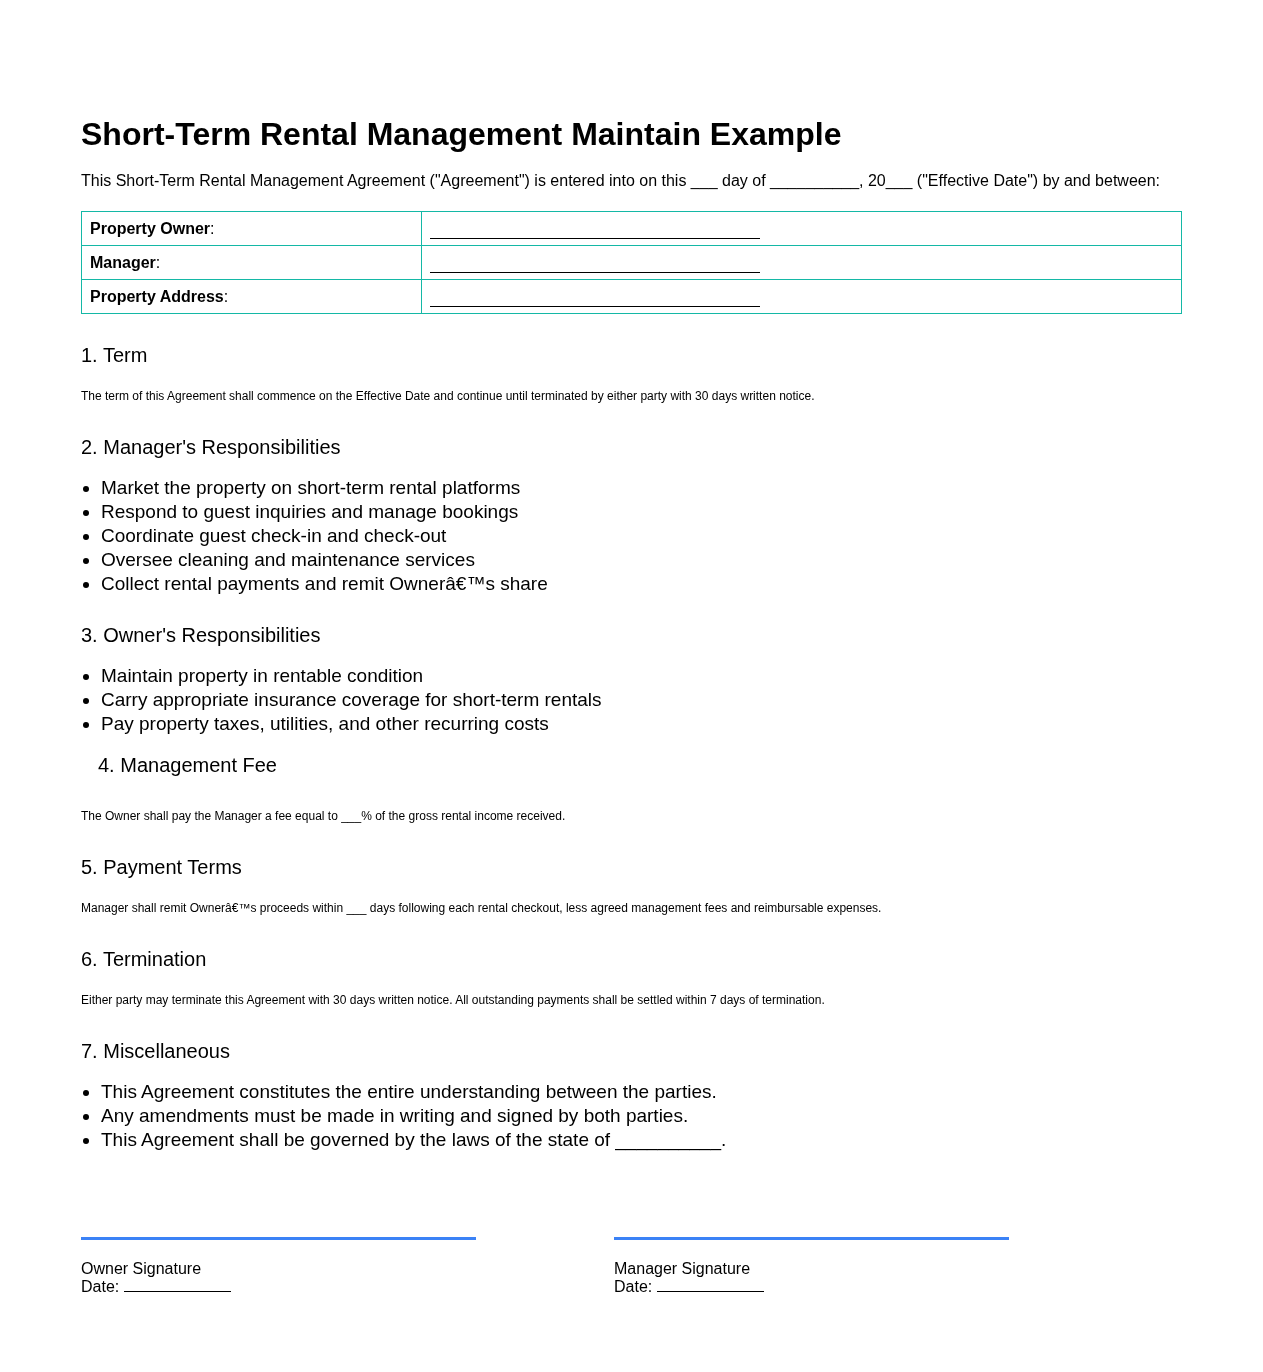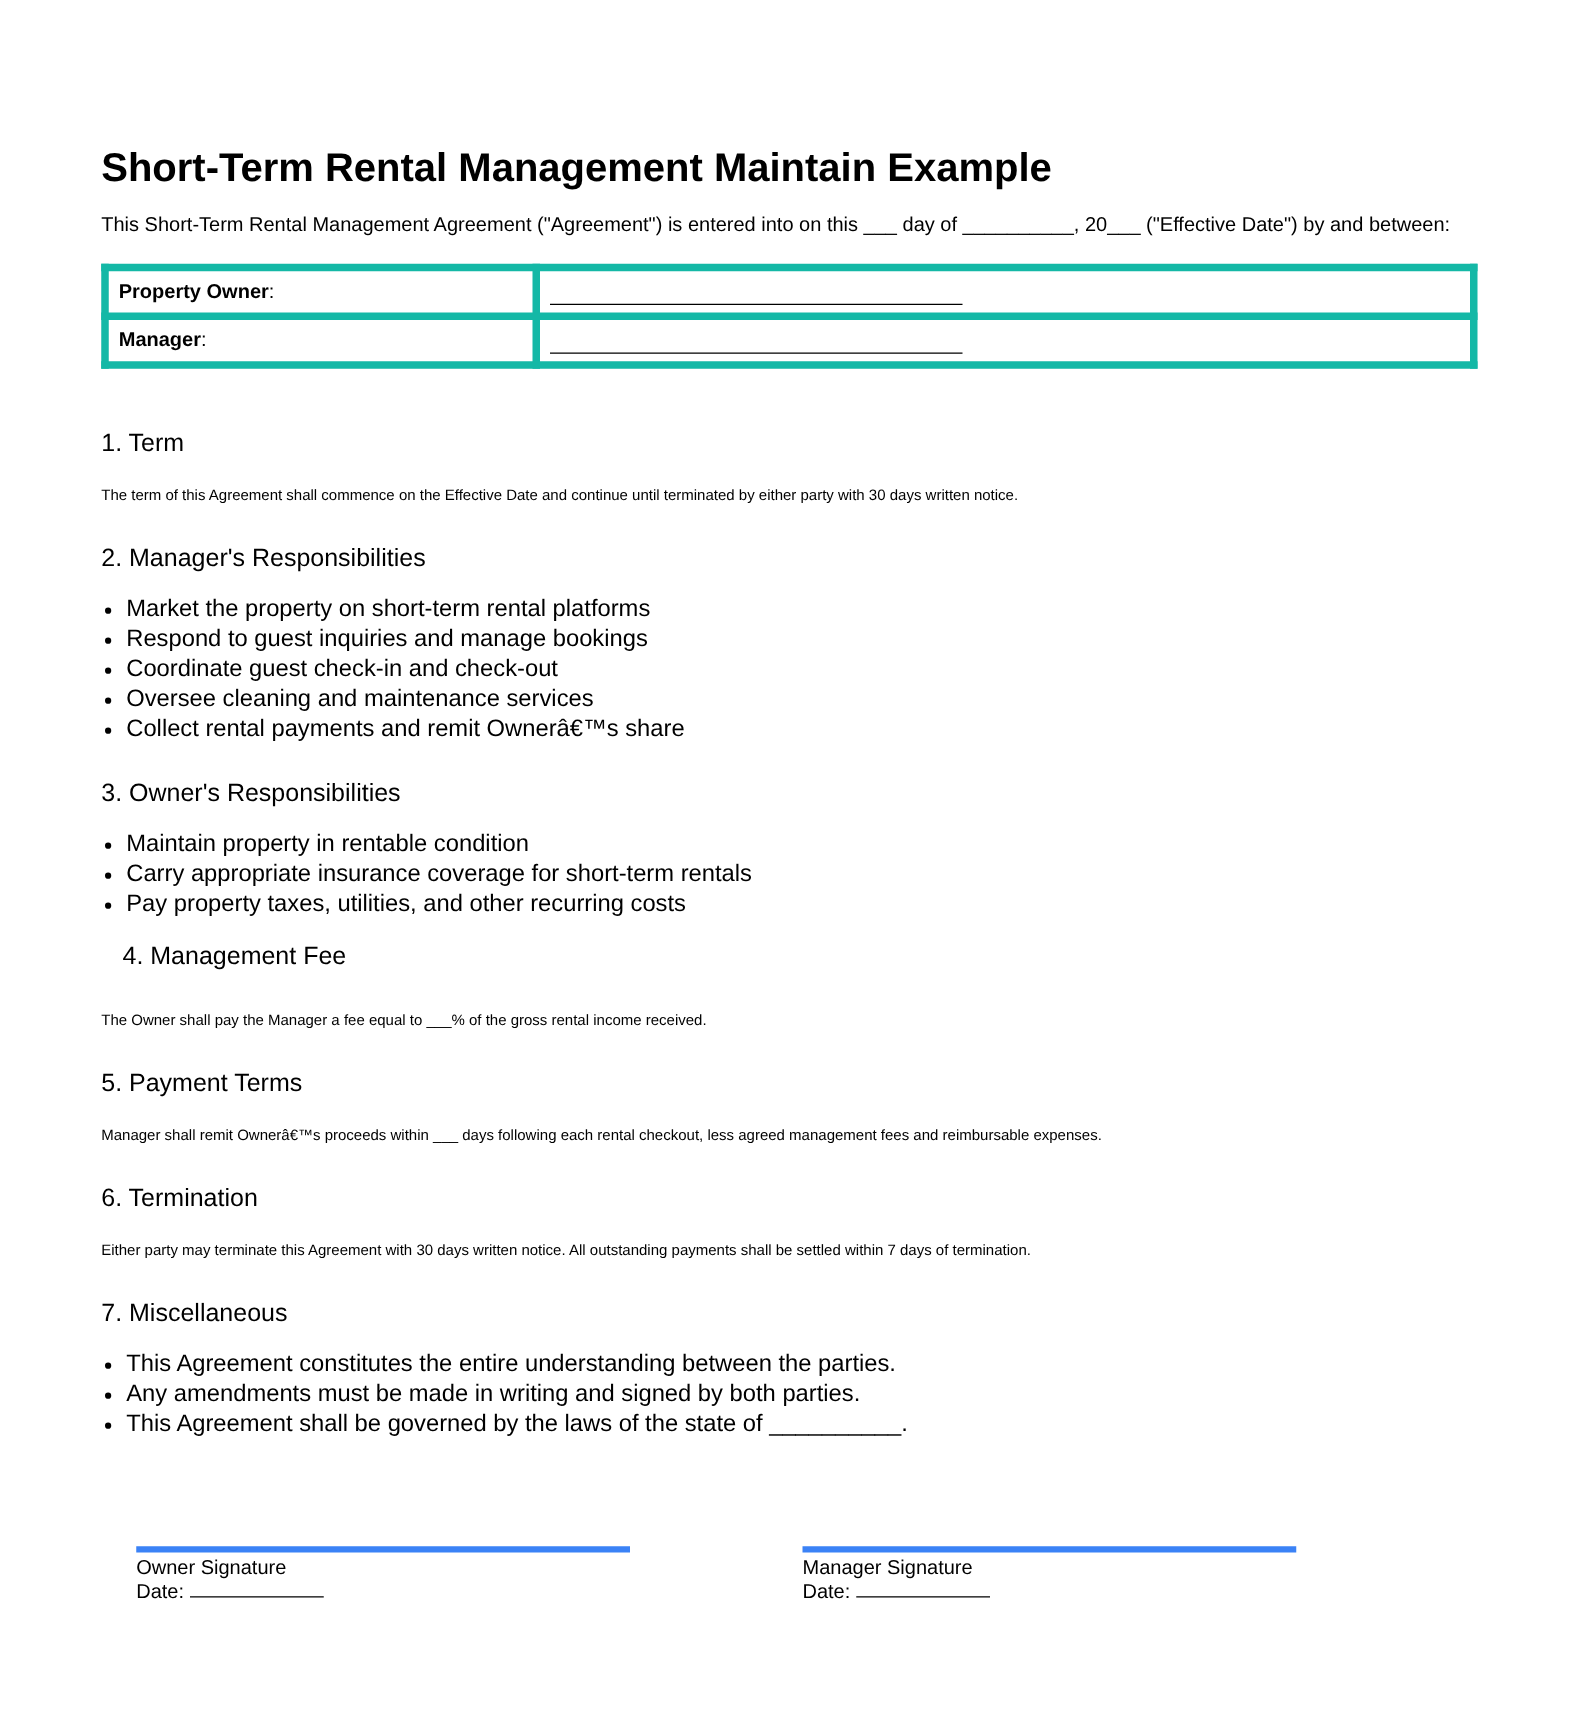--- a/index.html
+++ b/index.html
@@ -37,21 +37,21 @@
     }
     table.parties {
       position: absolute;
       top: 211px;
       left: 0;
       width: 1101px;
       border-collapse: collapse;
       font-size: 16px;
     }
     table.parties td {
-      border: 6px solid #14b8a6;
+      border: 1px solid #14b8a6;
       height: 33px;
       padding: 0 8px;
       vertical-align: middle;
     }
     table.parties td.label-cell { width: 323px; }
     .blank-line {
       display: inline-block;
       width: 330px;
       border-bottom: 1px solid #000;
       height: 14px;
@@ -83,25 +83,24 @@
       padding: 0 0 0 20px;
       font-size: 19px;
       line-height: 24px;
       list-style: disc;
     }
     ul.bullets li { white-space: nowrap; }
     .sig {
       position: absolute;
       top: 1237px;
       width: 395px;
-      border-top: 5px solid #3b82f6;
+      border-top: 3px solid #3b82f6;
       font-size: 16px;
       line-height: 18px;
-      padding-top: 4px;
-      margin-left: 28px;
+      padding-top: 20px;
     }
     .sig-date-blank {
       display: inline-block;
       width: 107px;
       border-bottom: 1px solid #000;
       height: 13px;
       vertical-align: baseline;
     }
   </style>
 </head>
@@ -114,20 +113,24 @@
   <p class="intro" style="margin:0;">This Short-Term Rental Management Agreement ("Agreement") is entered into on this ___ day of __________, 20___ ("Effective Date") by and between:</p>
 
   <table class="parties">
     <tbody>
         <tr>
       <td class="label-cell"><b>Property Owner</b><span>:</span></td>
       <td><span class="blank-line"></span></td>
     </tr>
     <tr>
       <td class="label-cell"><b>Manager</b><span>:</span></td>
+      <td><span class="blank-line"></span></td>
+    </tr>
+    <tr>
+      <td class="label-cell"><b>Property Address</b><span>:</span></td>
       <td><span class="blank-line"></span></td>
     </tr>
   </tbody>
     </table>
 
   <h2 class="section-h" style="top:341px;">1. Term</h2>
   <p class="para" style="top:387px;">The term of this Agreement shall commence on the Effective Date and continue until terminated by either party with 30 days written notice.</p>
 
   <h2 class="section-h" style="top:433px;">2. Manager's Responsibilities</h2>
   <ul class="bullets" style="top:476px;">

